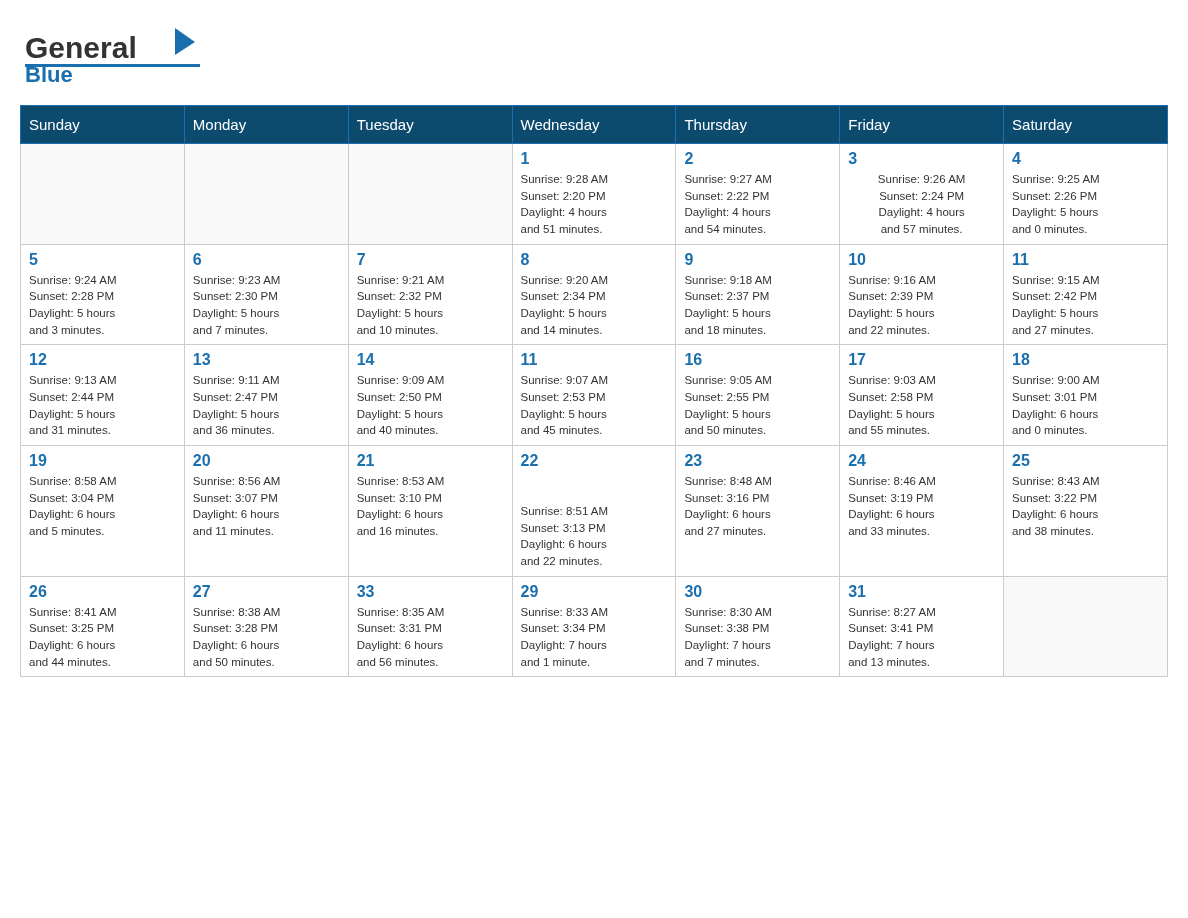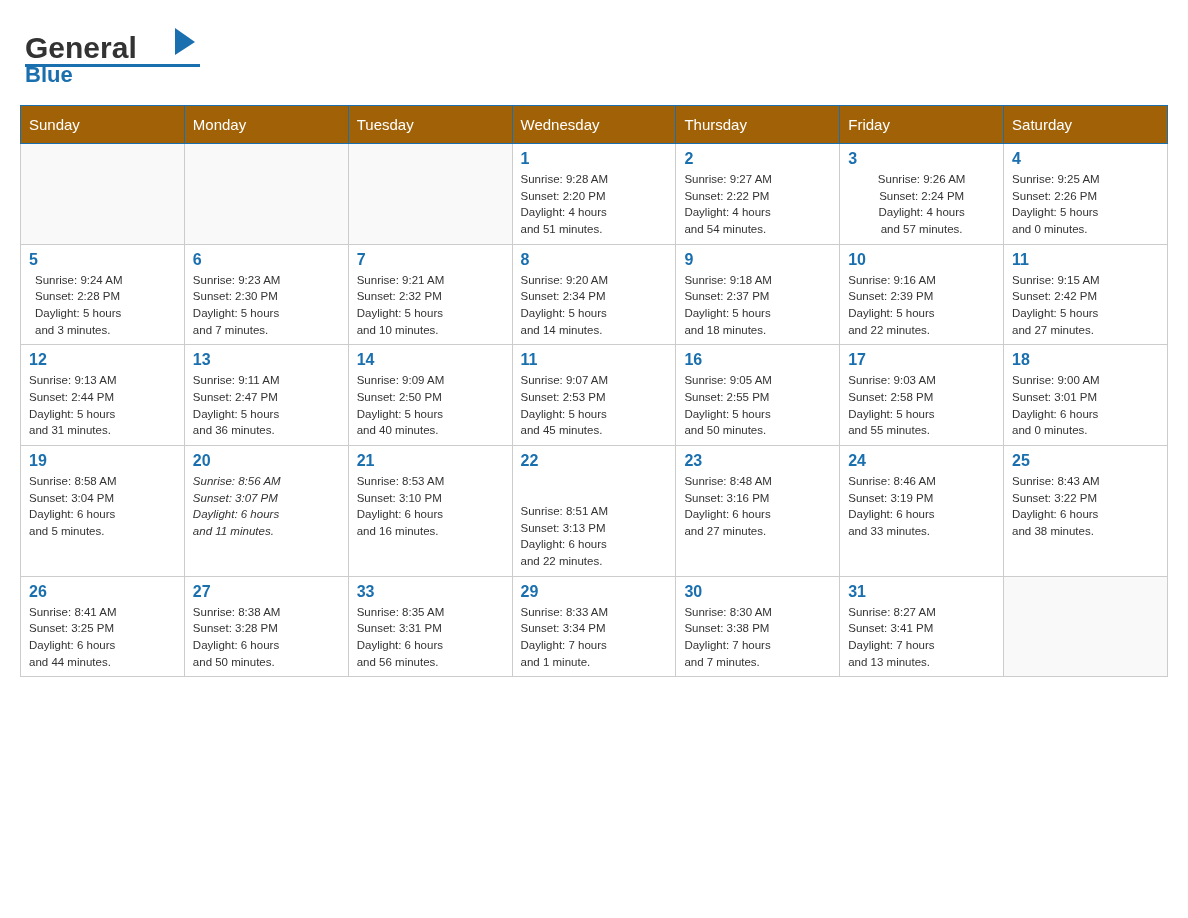--- a/index.html
+++ b/index.html
@@ -33,21 +33,21 @@
     .calendar-subtitle {
       font-size: 22px;
       color: #555;
       margin-top: 4px;
     }
     table {
       width: 100%;
       border-collapse: collapse;
     }
     th {
-      background: #a16207;
+      background: #0c4a6e;
       color: #fff;
       padding: 10px 8px;
       font-size: 15px;
       font-weight: normal;
       text-align: left;
       border: 1px solid #1a6faf;
     }
     td {
       vertical-align: top;
       border: 1px solid #ccc;
@@ -147,21 +147,21 @@
           <span class="day-num">4</span>
           <div class="day-info" style="white-space: pre-line;">Sunrise: 9:25 AM
 Sunset: 2:26 PM
 Daylight: 5 hours
 and 0 minutes.</div>
         </td>
       </tr>
       <tr class="week-row">
         <td>
           <span class="day-num">5</span>
-          <div class="day-info" style="white-space: pre-line; margin-left: 6px;">Sunrise: 9:24 AM
+          <div class="day-info" style="white-space: pre-line;">Sunrise: 9:24 AM
 Sunset: 2:28 PM
 Daylight: 5 hours
 and 3 minutes.</div>
         </td>
         <td>
           <span class="day-num">6</span>
           <div class="day-info" style="white-space: pre-line;">Sunrise: 9:23 AM
 Sunset: 2:30 PM
 Daylight: 5 hours
 and 7 minutes.</div>
@@ -256,21 +256,21 @@
       <tr class="week-row">
         <td>
           <span class="day-num">19</span>
           <div class="day-info" style="white-space: pre-line;">Sunrise: 8:58 AM
 Sunset: 3:04 PM
 Daylight: 6 hours
 and 5 minutes.</div>
         </td>
         <td>
           <span class="day-num">20</span>
-          <div class="day-info" style="white-space: pre-line; font-style: italic;">Sunrise: 8:56 AM
+          <div class="day-info" style="white-space: pre-line;">Sunrise: 8:56 AM
 Sunset: 3:07 PM
 Daylight: 6 hours
 and 11 minutes.</div>
         </td>
         <td>
           <span class="day-num">21</span>
           <div class="day-info" style="white-space: pre-line;">Sunrise: 8:53 AM
 Sunset: 3:10 PM
 Daylight: 6 hours
 and 16 minutes.</div>

